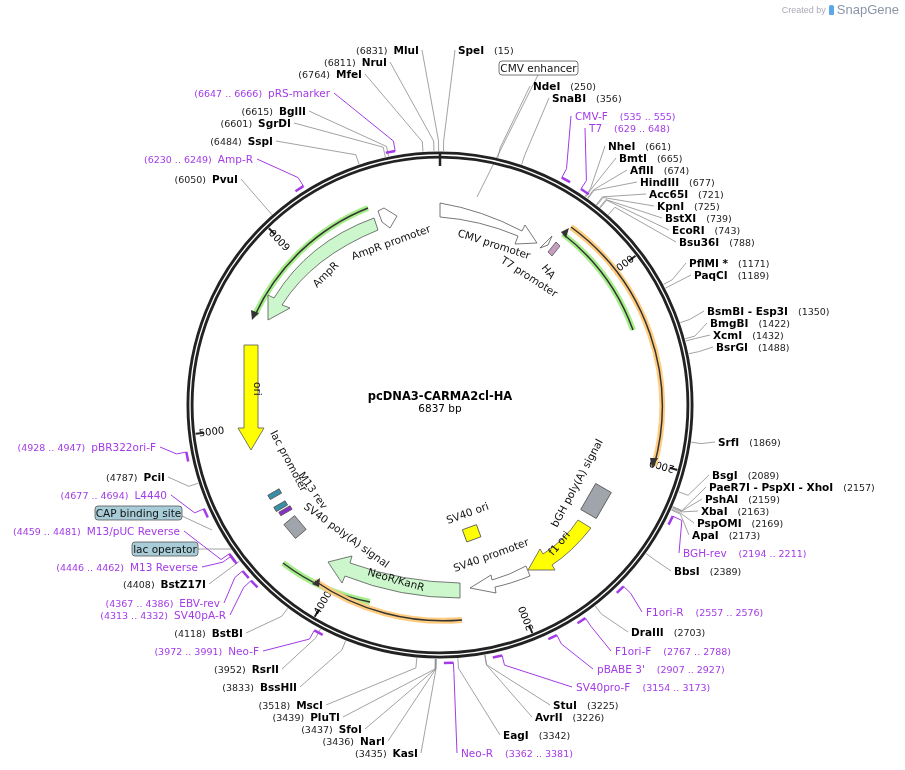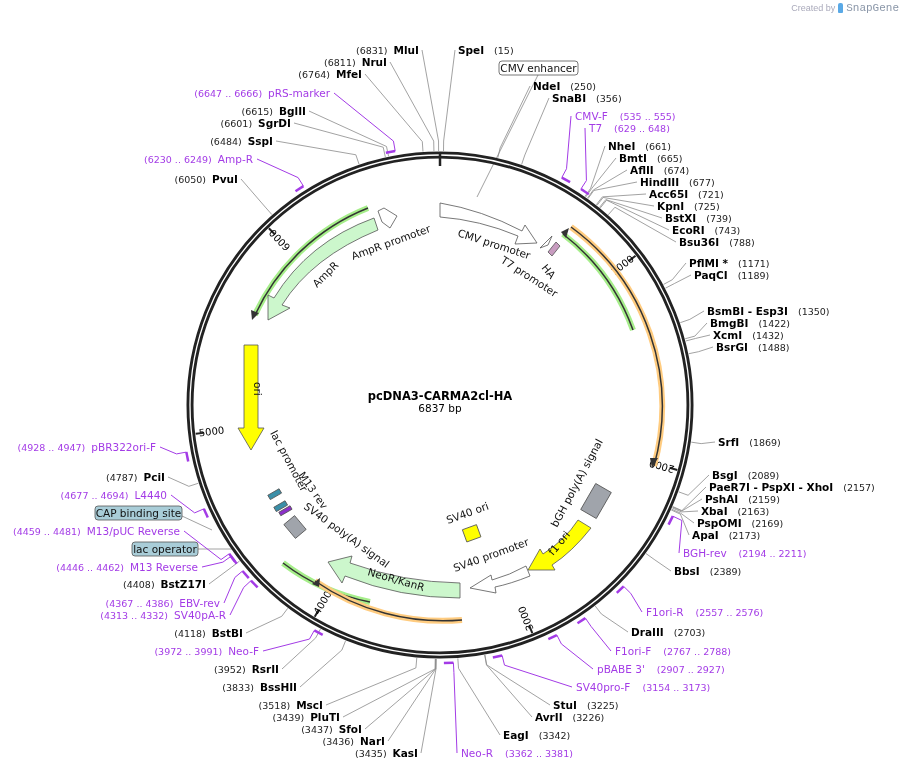--- a/index.html
+++ b/index.html
@@ -1,19 +1,19 @@
 <!DOCTYPE html>
 <html><head>
 <meta charset="utf-8">
 <style>
   html,body{margin:0;padding:0;background:#fff;}
   body{width:905px;height:770px;position:relative;overflow:hidden;font-family:"DejaVu Sans","Liberation Sans",sans-serif;}
   #map{position:absolute;left:0;top:0;width:905px;height:770px;}
   .credit{position:absolute;right:6px;top:2px;font-size:9px;color:#aab;font-family:"Liberation Sans",sans-serif;display:flex;align-items:center;gap:3px;}
-  .credit .brand{color:#8a96a8;font-size:11px;font-family:Liberation Mono, monospace;}
+  .credit .brand{color:#8a96a8;font-size:13px;}
   .credit .logo{display:inline-block;width:5px;height:10px;background:#5aa9e6;border-radius:2px 2px 1px 1px;}
   svg text{font-family:"DejaVu Sans","Liberation Sans",sans-serif;}
   .enz{font-size:10.5px;font-weight:bold;fill:#000;}
   .pos{font-size:9.5px;fill:#222;}
   .prm{font-size:10.5px;fill:#a33be6;}
   .prmpos{font-size:9.5px;fill:#a33be6;}
   .flab{font-size:10.5px;fill:#111;}
   .title{font-size:11.5px;font-weight:bold;fill:#000;}
   .sub{font-size:10.5px;fill:#000;}
   .tick{font-size:10px;fill:#000;}

